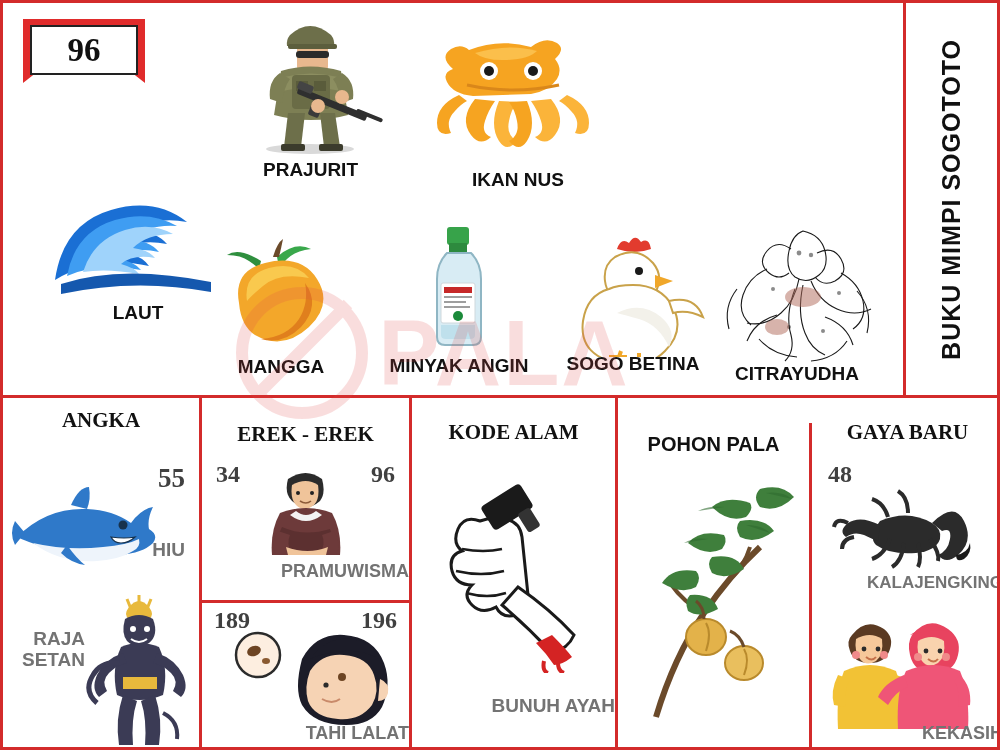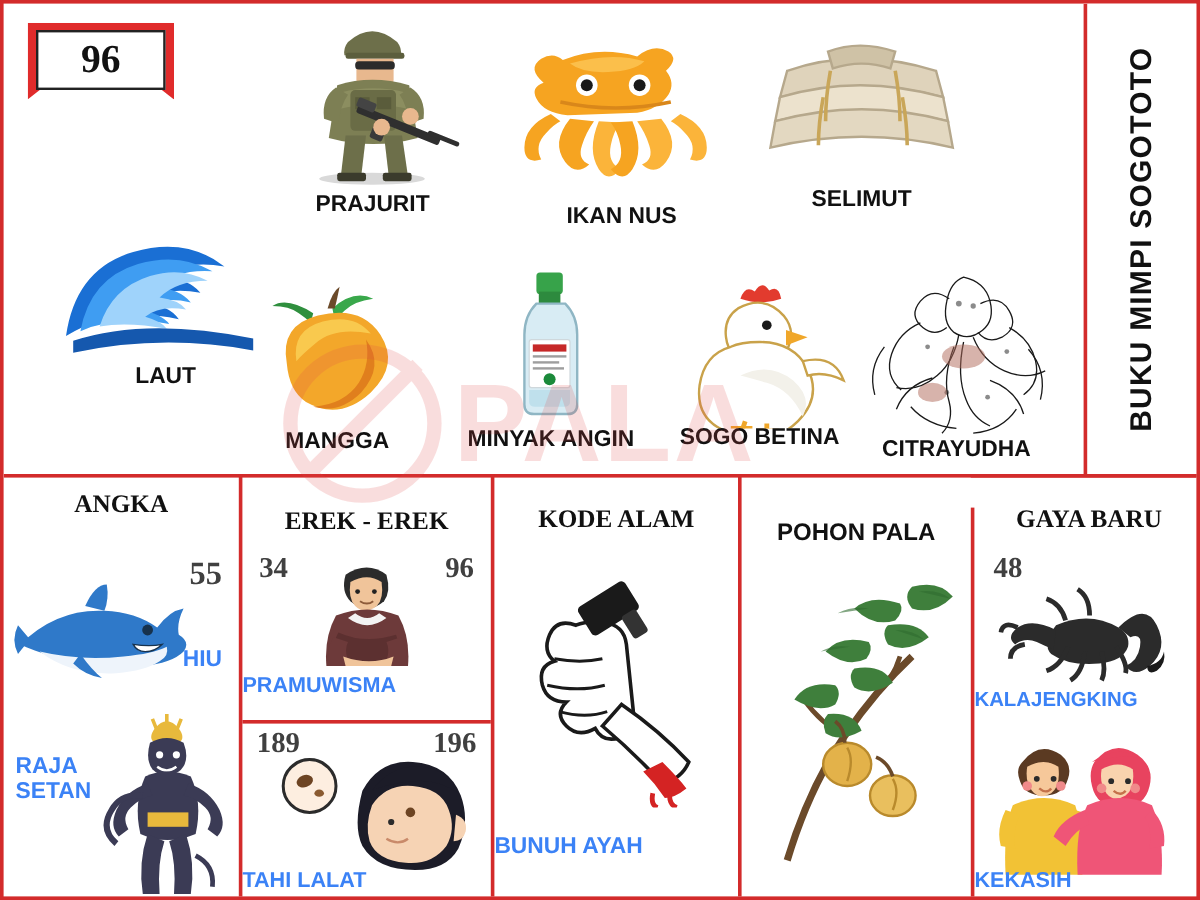--- a/index.html
+++ b/index.html
@@ -136,21 +136,21 @@
     font-weight: bold;
     text-align: center;
     color: #111;
     line-height: 1.12;
   }
   .num {
     font-family: "Liberation Serif", serif;
     font-weight: bold;
     color: #404040;
   }
-  .cap-b { font-size: 17px; font-weight: bold; color: #3b82f6; text-align:left; }
+  .cap-b { font-size: 17px; font-weight: bold; color: #737373; text-align:right; }
 </style>
 </head>
 <body>
 
 <div id="page">
 
   <div id="watermark">
     <div class="wm-ring"></div>
     <span>PALA</span>
   </div>
@@ -219,33 +219,20 @@
       <path d="M52 74 q-16 20 -4 36 q9 12 20 2 q-10 -4 -6 -16 q3 -10 10 -20z" fill="#f6a421"></path>
       <path d="M76 76 q-10 24 0 40 q8 12 18 0 q-11 -6 -8 -20 q2 -11 8 -19z" fill="#fbb43a"></path>
       <path d="M104 76 q10 24 0 40 q-8 12 -18 0 q11 -6 8 -20 q-2 -11 -8 -19z" fill="#f6a421"></path>
       <path d="M128 74 q16 20 4 36 q-9 12 -20 2 q10 -4 6 -16 q-3 -10 -10 -20z" fill="#fbb43a"></path>
       <path d="M36 70 q-22 10 -22 28 q0 14 14 10 q-6 -12 4 -22 q6 -7 12 -10z" fill="#f6a421"></path>
       <path d="M144 70 q22 10 22 28 q0 14 -14 10 q6 -12 -4 -22 q-6 -7 -12 -10z" fill="#fbb43a"></path>
     </svg>
     <div class="cap">IKAN NUS</div>
   </div>
 
-  <div class="top-item" style="left:625px;top:22px;width:180px;">
-    <svg width="180" height="126" viewBox="0 0 180 126">
-      <path d="M28 34 q58 -20 124 0 l6 22 q-66 -18 -136 0z" fill="#dfd3bb" stroke="#b6a88c" stroke-width="2"></path>
-      <path d="M22 56 q66 -20 136 0 l4 20 q-72 -18 -144 0z" fill="#ece2cd" stroke="#b6a88c" stroke-width="2"></path>
-      <path d="M18 76 q72 -20 144 0 l4 22 q-76 -18 -152 0z" fill="#e3d8c1" stroke="#b6a88c" stroke-width="2"></path>
-      <path d="M62 18 q26 -10 56 0 l-4 14 q-24 -8 -48 0z" fill="#cfc2a6" stroke="#b6a88c" stroke-width="2"></path>
-      <path d="M64 34 q-4 22 -4 42" stroke="#c9a659" stroke-width="3" fill="none"></path>
-      <path d="M118 34 q4 22 4 42" stroke="#c9a659" stroke-width="3" fill="none"></path>
-      <path d="M58 56 q-4 22 -4 40" stroke="#c9a659" stroke-width="3" fill="none"></path>
-      <path d="M124 56 q4 22 4 40" stroke="#c9a659" stroke-width="3" fill="none"></path>
-    </svg>
-    <div class="cap">SELIMUT</div>
-  </div>
 
   <div class="top-item" style="left:40px;top:195px;width:190px;">
     <svg width="190" height="100" viewBox="0 0 190 100">
       <path d="M12 82 q8 -56 56 -70 q44 -13 76 12 q-34 -6 -56 10 q24 -2 36 12 q-30 -6 -48 8 q22 2 30 14 q-52 -12 -94 14z" fill="#1a6fd4"></path>
       <path d="M24 78 q8 -44 48 -56 q34 -10 62 6 q-30 -2 -48 14 q20 0 30 12 q-26 -6 -42 6 q18 4 24 12 q-42 -8 -74 6z" fill="#3f9df2"></path>
       <path d="M40 74 q10 -32 42 -42 q26 -8 48 4 q-26 0 -40 14 q16 2 22 10 q-22 -4 -34 6 q14 4 18 10 q-32 -6 -56 -2z" fill="#9fd3fb"></path>
       <path d="M18 86 q60 -20 150 -2 l0 10 q-76 -14 -150 2z" fill="#1558ae"></path>
     </svg>
     <div class="cap">LAUT</div>
   </div>

